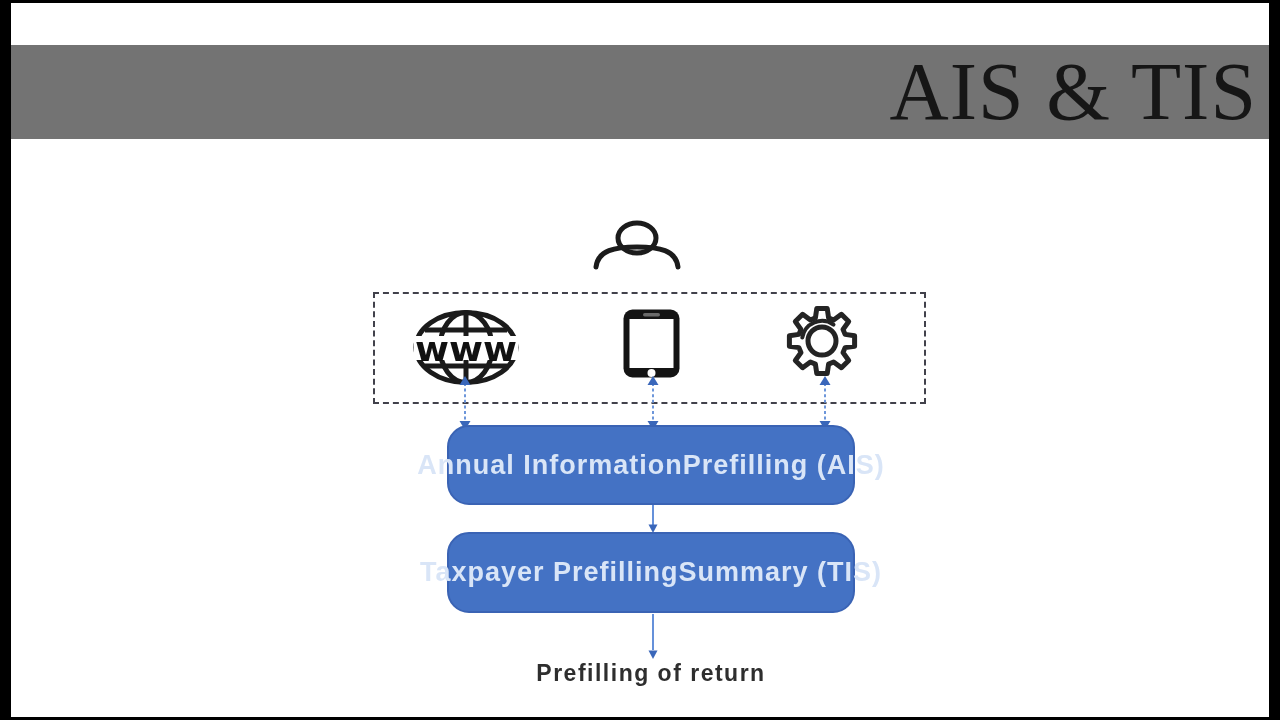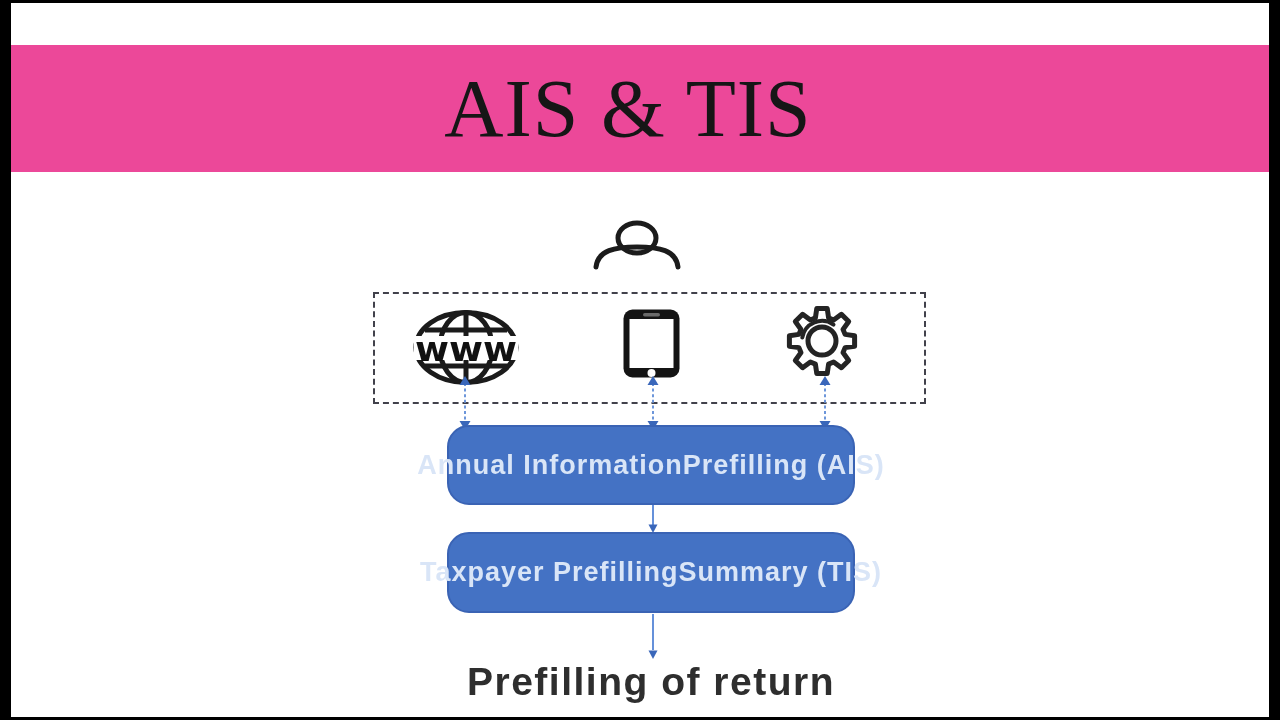--- a/index.html
+++ b/index.html
@@ -4,22 +4,22 @@
 <style>
   html,body{margin:0;padding:0;}
   body{
     width:1280px;height:720px;position:relative;overflow:hidden;
     background:#000;font-family:"Liberation Sans",sans-serif;
   }
   .stage{position:absolute;left:0;top:0;width:1280px;height:720px;}
   .slide{position:absolute;left:11px;right:11px;top:3px;bottom:3px;background:#ffffff;}
 
   .title-band{
-    position:absolute;left:11px;right:11px;top:45px;height:127px;
-    background:#ec4899;display:flex;align-items:center;justify-content:center;
+    position:absolute;left:11px;right:11px;top:45px;height:94px;
+    background:#737373;display:flex;align-items:center;justify-content:flex-end;
   }
   .title-band h1{
     margin:0;font-family:"Liberation Serif",serif;font-weight:400;
     font-size:82px;letter-spacing:1px;color:#161616;transform:translateX(-12px);
     line-height:1;
   }
 
   .abs{position:absolute;}
 
   .sources-panel{
@@ -34,21 +34,21 @@
   }
   .flow-box.ais{top:425px;height:80px;}
   .flow-box.tis{top:532px;height:81px;}
   .flow-box .line{
     color:#D9E5F7;font-weight:700;font-size:27px;line-height:31px;
     letter-spacing:1px;white-space:nowrap;
   }
 
   .footer-label{
     position:absolute;left:447px;width:408px;top:660px;text-align:center;
-    font-weight:700;font-size:39px;letter-spacing:1.5px;color:#2e2e2e;
+    font-weight:700;font-size:23px;letter-spacing:1.5px;color:#2e2e2e;
     white-space:nowrap;
   }
 
   svg{display:block;}
   .ink{stroke:#1b1b1b;fill:none;stroke-width:5;}
 </style>
 </head>
 <body>
 
 <div class="stage">

